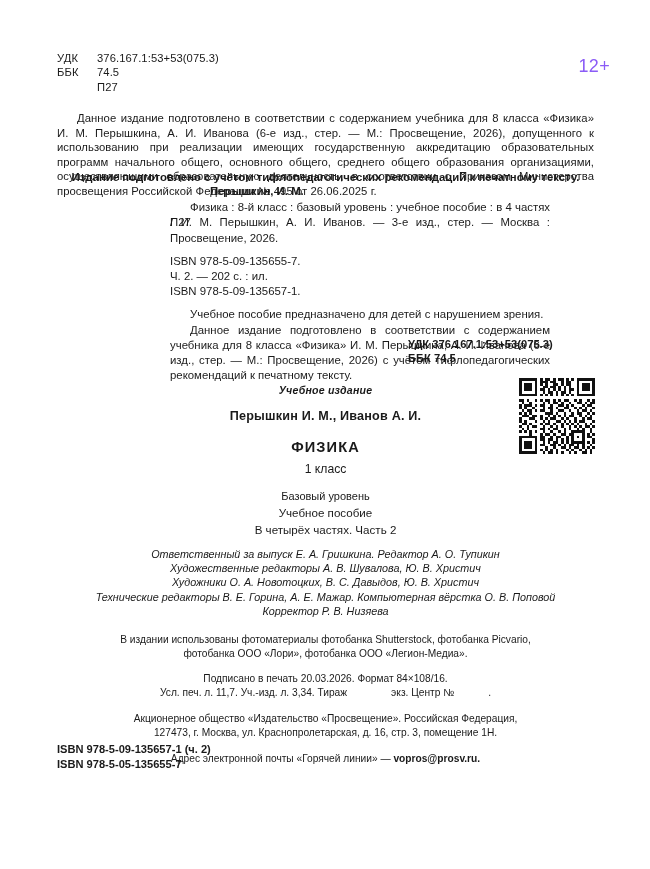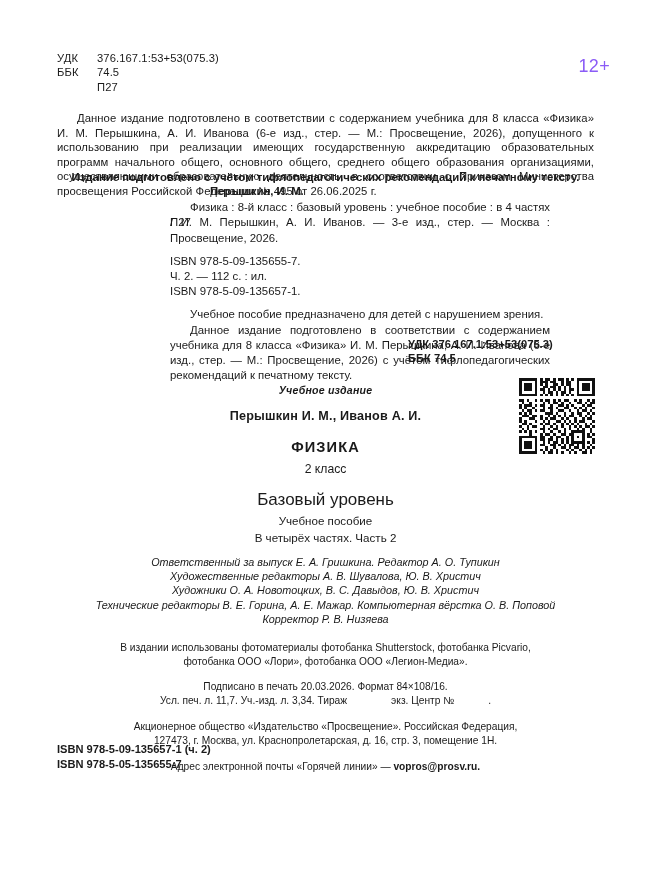--- a/index.html
+++ b/index.html
@@ -138,21 +138,21 @@
     font-size: 14.6px;
     font-weight: bold;
     letter-spacing: 1.1px;
   }
   .c-grade {
     margin-top: 7px;
     font-size: 12.2px;
   }
   .c-level {
     margin-top: 14px;
-    font-size: 17px;
+    font-size: 11px;
   }
   .c-kind {
     margin-top: 4px;
     font-size: 11.6px;
   }
   .c-parts {
     margin-top: 4px;
     font-size: 11.6px;
   }
   .c-center {
@@ -247,21 +247,21 @@
   <div class="intro-note">Издание подготовлено с учётом тифлопедагогических рекомендаций к печатному тексту.</div>
 
   <div class="biblio">
     <div class="biblio-author">Перышкин, И. М.</div>
     <div class="biblio-main">
       <span class="biblio-code">П27</span>
       <div class="biblio-body">Физика : 8-й класс : базовый уровень : учебное пособие : в 4 частях / И. М. Перышкин, А. И. Иванов. — 3-е изд., стер. — Москва : Просвещение, 2026.</div>
     </div>
     <div class="biblio-gap"></div>
     <div class="biblio-line">ISBN 978-5-09-135655-7.</div>
-    <div class="biblio-line">Ч. 2. — 112 с. : ил.</div>
+    <div class="biblio-line">Ч. 2. — 202 с. : ил.</div>
     <div class="biblio-line">ISBN 978-5-09-135657-1.</div>
     <div class="biblio-gap"></div>
     <div class="biblio-para">Учебное пособие предназначено для детей с нарушением зрения.</div>
     <div class="biblio-para">Данное издание подготовлено в соответствии с содержанием учебника для 8 класса «Физика» И. М. Перышкина, А. И. Иванова (6-е изд., стер. — М.: Просвещение, 2026) с учётом тифлопедагогических рекомендаций к печатному тексту.</div>
   </div>
 
   <div class="udk-bottom">
     <div>УДК 376.167.1:53+53(075.3)</div>
     <div>ББК 74.5</div>
   </div>
@@ -517,21 +517,21 @@
         <rect x="21" y="28" width="1" height="1"></rect>
           <rect x="24" y="28" width="2" height="1"></rect>
       </g>
     </svg>
   </div>
 
   <div class="colophon">
     <div class="c-edition">Учебное издание</div>
     <div class="c-authors">Перышкин И. М., Иванов А. И.</div>
     <div class="c-title">ФИЗИКА</div>
-    <div class="c-grade">2 класс</div>
+    <div class="c-grade">1 класс</div>
     <div class="c-level">Базовый уровень</div>
     <div class="c-kind">Учебное пособие</div>
     <div class="c-parts">В четырёх частях. Часть 2</div>
 
     <div class="credits">
       <div><i>Ответственный за выпуск  Е. А. Гришкина. Редактор  А. О. Тупикин</i></div>
       <div><i>Художественные редакторы А. В. Шувалова, Ю. В. Христич</i></div>
       <div><i>Художники  О. А. Новотоцких, В. С. Давыдов, Ю. В. Христич</i></div>
       <div><i>Технические редакторы В. Е. Горина, А. Е. Мажар. Компьютерная вёрстка  О. В. Поповой</i></div>
       <div><i>Корректор  Р. В. Низяева</i></div>

